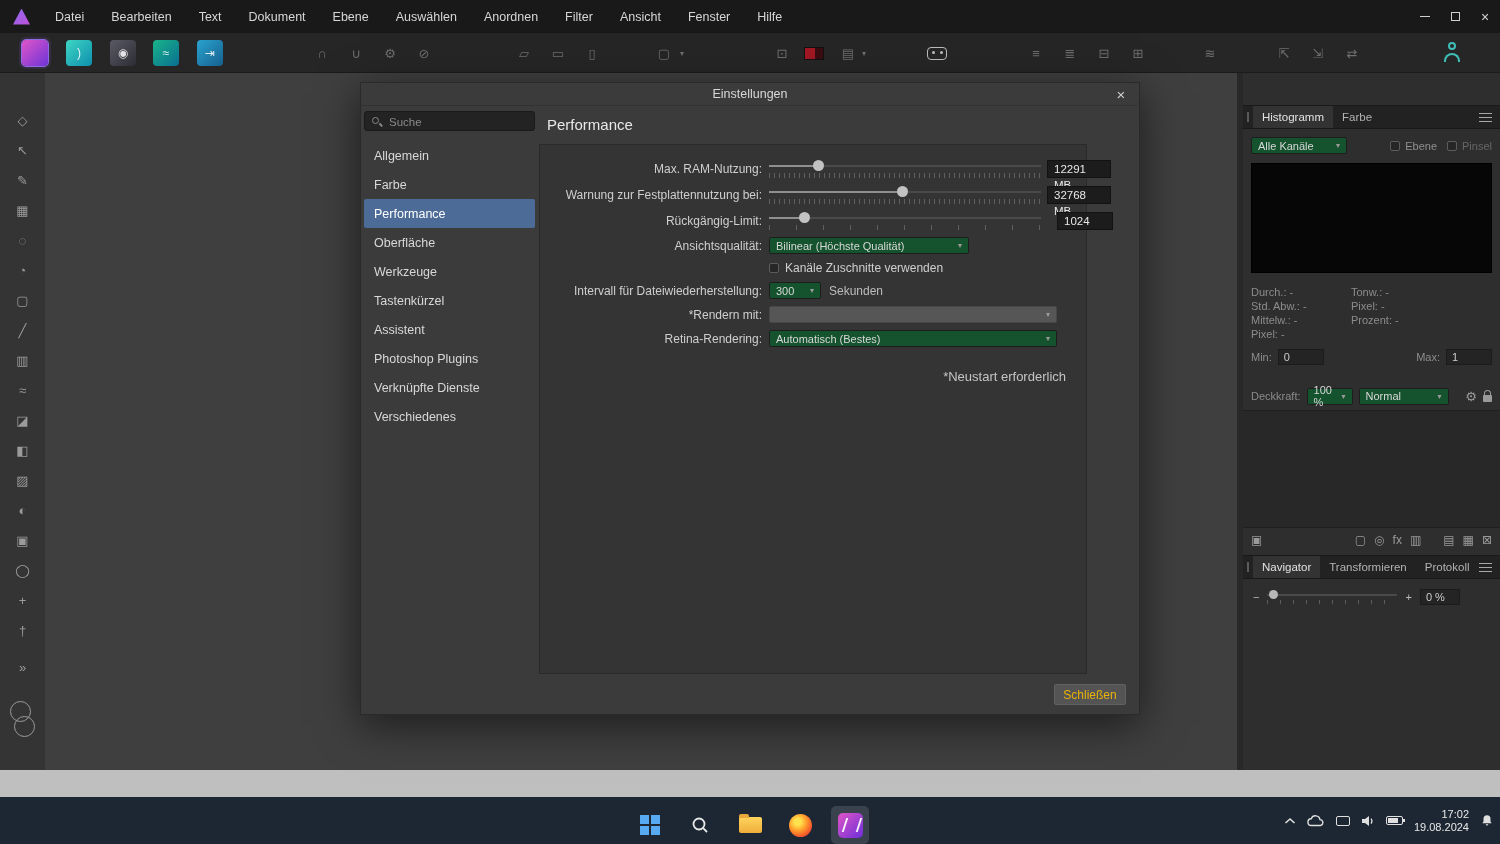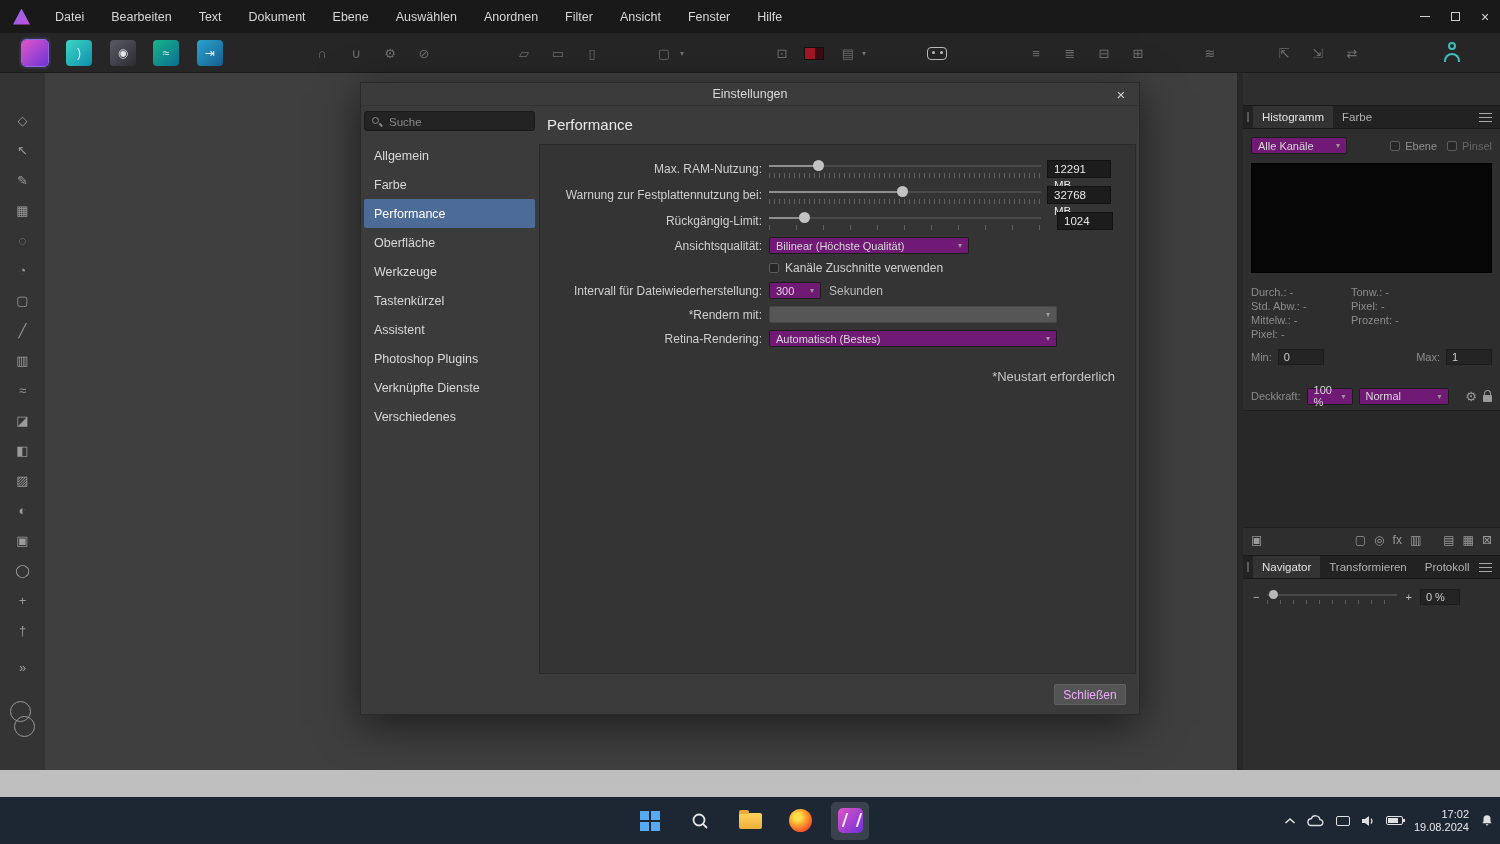--- a/index.html
+++ b/index.html
@@ -51,21 +51,21 @@
   
   .rightpanel { width:257px; background:#2e2e2e; display:flex; flex-direction:column; font-size:11px; }
   .rp-spacer { height:32px; }
   .tabbar { height:24px; background:#222; border-top:1px solid #191919; border-bottom:1px solid #191919; display:flex; align-items:stretch; }
   .grip { width:2px; background:#5a5a5a; margin:6px 4px 6px 4px; }
   .tab { padding:0 9px; display:flex; align-items:center; font-size:11.5px; color:#b2b2b2; }
   .tab.active { background:#333; color:#e2e2e2; }
   .hamb { width:13px; height:9px; margin:auto 8px auto auto; background:repeating-linear-gradient(#a8a8a8 0 1px,transparent 1px 4px); }
   .histo-content { height:253px; padding:8px; }
   .hc-row { display:flex; align-items:center; }
-  .dd { display:flex; align-items:center; justify-content:space-between; background:#701a75; border:1px solid #1d1d1d; border-radius:2px; height:17px; padding:0 6px; color:#d8d8d8; font-size:11px; }
+  .dd { display:flex; align-items:center; justify-content:space-between; background:#14532d; border:1px solid #1d1d1d; border-radius:2px; height:17px; padding:0 6px; color:#d8d8d8; font-size:11px; }
   .dd .chev { color:#9a9a9a; font-size:8px; margin-left:7px; }
   .cb { width:10px; height:10px; background:#262626; border:1px solid #5c5c5c; border-radius:2px; flex:0 0 auto; }
   .hlbl { color:#8e8e8e; margin-left:5px; }
   .hlbl.dim { color:#666; }
   .histobox { height:110px; background:#060606; border:1px solid #000; margin-top:9px; }
   .stats { display:flex; margin-top:12px; color:#8c8c8c; line-height:14px; }
   .stats .col1 { width:100px; } .stats .col2 { flex:1; }
   .minmax { display:flex; align-items:center; margin-top:8px; color:#8c8c8c; }
   .mini-input { background:#242424; border:1px solid #1b1b1b; color:#ccc; height:16px; line-height:14px; padding:0 5px; width:46px; margin-left:6px; }
   .opacity-row { height:28px; display:flex; align-items:center; padding:0 8px; color:#8a8a8a; gap:6px; }
@@ -79,21 +79,21 @@
   .lock:before { content:""; position:absolute; top:-5px; left:1px; width:5px; height:5px; border:1.5px solid #9a9a9a; border-bottom:none; border-radius:4px 4px 0 0; }
   .zoomrow { height:36px; display:flex; align-items:center; padding:0 10px; color:#bbb; }
   .zslider { position:relative; width:130px; height:18px; margin:0 8px; }
   .zslider .track { position:absolute; left:0; right:0; top:6px; height:2px; background:#4a4a4a; }
   .zslider .thumb { position:absolute; top:2px; width:9px; height:9px; border-radius:50%; background:#b8b8b8; }
   .zslider .zticks { position:absolute; left:0; right:0; top:12px; height:4px; background:repeating-linear-gradient(90deg,#5c5c5c 0 1px,transparent 1px 13px); }
   .rp-fill { flex:1; }
 
   
   .desktop-strip { height:27px; background:#bfbfbf; }
-  .taskbar { height:47px; background:#1d2733; position:relative; display:flex; align-items:center; justify-content:center; }
+  .taskbar { height:47px; background:#1d2733; position:relative; display:flex; align-items:flex-end; justify-content:center; }
   .tb-center { display:flex; align-items:center; gap:12px; }
   .tb-slot { width:38px; height:38px; display:flex; align-items:center; justify-content:center; border-radius:5px; }
   .tb-slot.active { background:rgba(255,255,255,.13); }
   .startgrid { display:grid; grid-template-columns:9px 9px; gap:2px; }
   .startgrid i { width:9px; height:9px; background:#57a9f1; }
   .folder { width:23px; height:16px; background:linear-gradient(#ffd45e,#eeae3a); border-radius:2px; position:relative; }
   .folder:before { content:""; position:absolute; top:-3px; left:0; width:10px; height:4px; background:#e8a93a; border-radius:2px 2px 0 0; }
   .ff { width:23px; height:23px; border-radius:50%; background:radial-gradient(circle at 38% 35%,#ffe14d 0 16%,#ff9e2c 42%,#f2552b 72%,#d6356a 100%); }
   .aficon { width:25px; height:25px; border-radius:5px; background:linear-gradient(135deg,#e055c8,#6d2fd8); position:relative; }
   .aficon:before { content:""; position:absolute; left:6px; top:5px; width:12px; height:14px; border-left:2px solid rgba(255,255,255,.9); border-right:2px solid rgba(255,255,255,.9); transform:skewX(-18deg); }
@@ -112,38 +112,38 @@
   .dlg-sidebar { position:absolute; left:3px; top:28px; width:171px; }
   .searchbox { position:relative; height:20px; background:#232323; border:1px solid #1a1a1a; border-radius:3px; }
   .searchbox input { width:100%; height:100%; background:transparent; border:none; outline:none; color:#ddd; font-size:11.5px; padding-left:24px; font-family:inherit; }
   .searchbox input::placeholder { color:#8a8a8a; }
   .mag { position:absolute; left:7px; top:5px; width:7px; height:7px; border:1.5px solid #8a8a8a; border-radius:50%; }
   .mag:after { content:""; position:absolute; left:6px; top:6px; width:4px; height:1.5px; background:#8a8a8a; transform:rotate(45deg); }
   .sb-list { margin-top:10px; }
   .sb-item { height:29px; display:flex; align-items:center; padding-left:10px; color:#d8d8d8; font-size:12.5px; border-radius:2px; }
   .sb-item.sel { background:#4c6b97; color:#fff; }
   .dlg-heading { position:absolute; left:186px; top:33px; color:#e8e8e8; font-size:15px; }
-  .dlg-panel { position:absolute; left:178px; top:61px; width:597px; height:530px; background:#343434; border:1px solid #2a2a2a; padding:14px 16px 0 0; }
+  .dlg-panel { position:absolute; left:178px; top:61px; width:548px; height:530px; background:#343434; border:1px solid #2a2a2a; padding:14px 16px 0 0; }
   .frow { display:flex; align-items:center; margin-bottom:7px; }
   .flabel { width:229px; text-align:right; padding-right:7px; color:#cfcfcf; font-size:12px; flex:0 0 auto; }
   .sliderwrap { width:272px; flex:0 0 auto; }
   .slider { position:relative; height:14px; }
   .slider .track { position:absolute; left:0; right:0; top:6px; height:2px; background:#4a4a4a; }
   .slider .fill { position:absolute; left:0; top:6px; height:2px; background:#8f8f8f; }
   .slider .thumb { position:absolute; top:1px; width:11px; height:11px; margin-left:-5px; border-radius:50%; background:#c2c2c2; }
   .ticks { height:5px; background:repeating-linear-gradient(90deg,#5f5f5f 0 1px,transparent 1px 5px); }
   .ticks.sparse { background:repeating-linear-gradient(90deg,#5f5f5f 0 1px,transparent 1px 27px); }
   .valbox { background:#1c1c1c; border:1px solid #121212; color:#e8e8e8; font-size:11.5px; height:18px; line-height:16px; padding:0 6px; margin-left:6px; width:64px; flex:0 0 auto; }
   .valbox.narrow { width:56px; margin-left:16px; }
   .dd.w200 { width:200px; } .dd.w288 { width:288px; } .dd.w52 { width:52px; } .dd.w96 { width:96px; } .dd.w44 { width:46px; } .dd.w88 { width:90px; }
   .dd.disabled { background:#565656; border-color:#474747; }
   .cbl { color:#cfcfcf; font-size:12px; margin-left:6px; }
   .unit { color:#bdbdbd; font-size:12px; margin-left:8px; }
   .restart-note { text-align:right; color:#c4c4c4; font-size:13px; margin-top:22px; padding-right:4px; }
-  .dlg-closebtn { position:absolute; right:13px; bottom:9px; width:72px; height:21px; background:#545454; border:1px solid #616161; border-radius:2px; color:#f0abfc; font-size:12px; display:flex; align-items:center; justify-content:center; }
+  .dlg-closebtn { position:absolute; right:13px; bottom:9px; width:72px; height:21px; background:#545454; border:1px solid #616161; border-radius:2px; color:#eab308; font-size:12px; display:flex; align-items:center; justify-content:center; }
 </style>
 </head>
 <body>
 
 <div class="screen">
 
   <div class="menubar">
     <div class="app-logo"></div>
     <div class="menu-items">
       <span>Datei</span>

